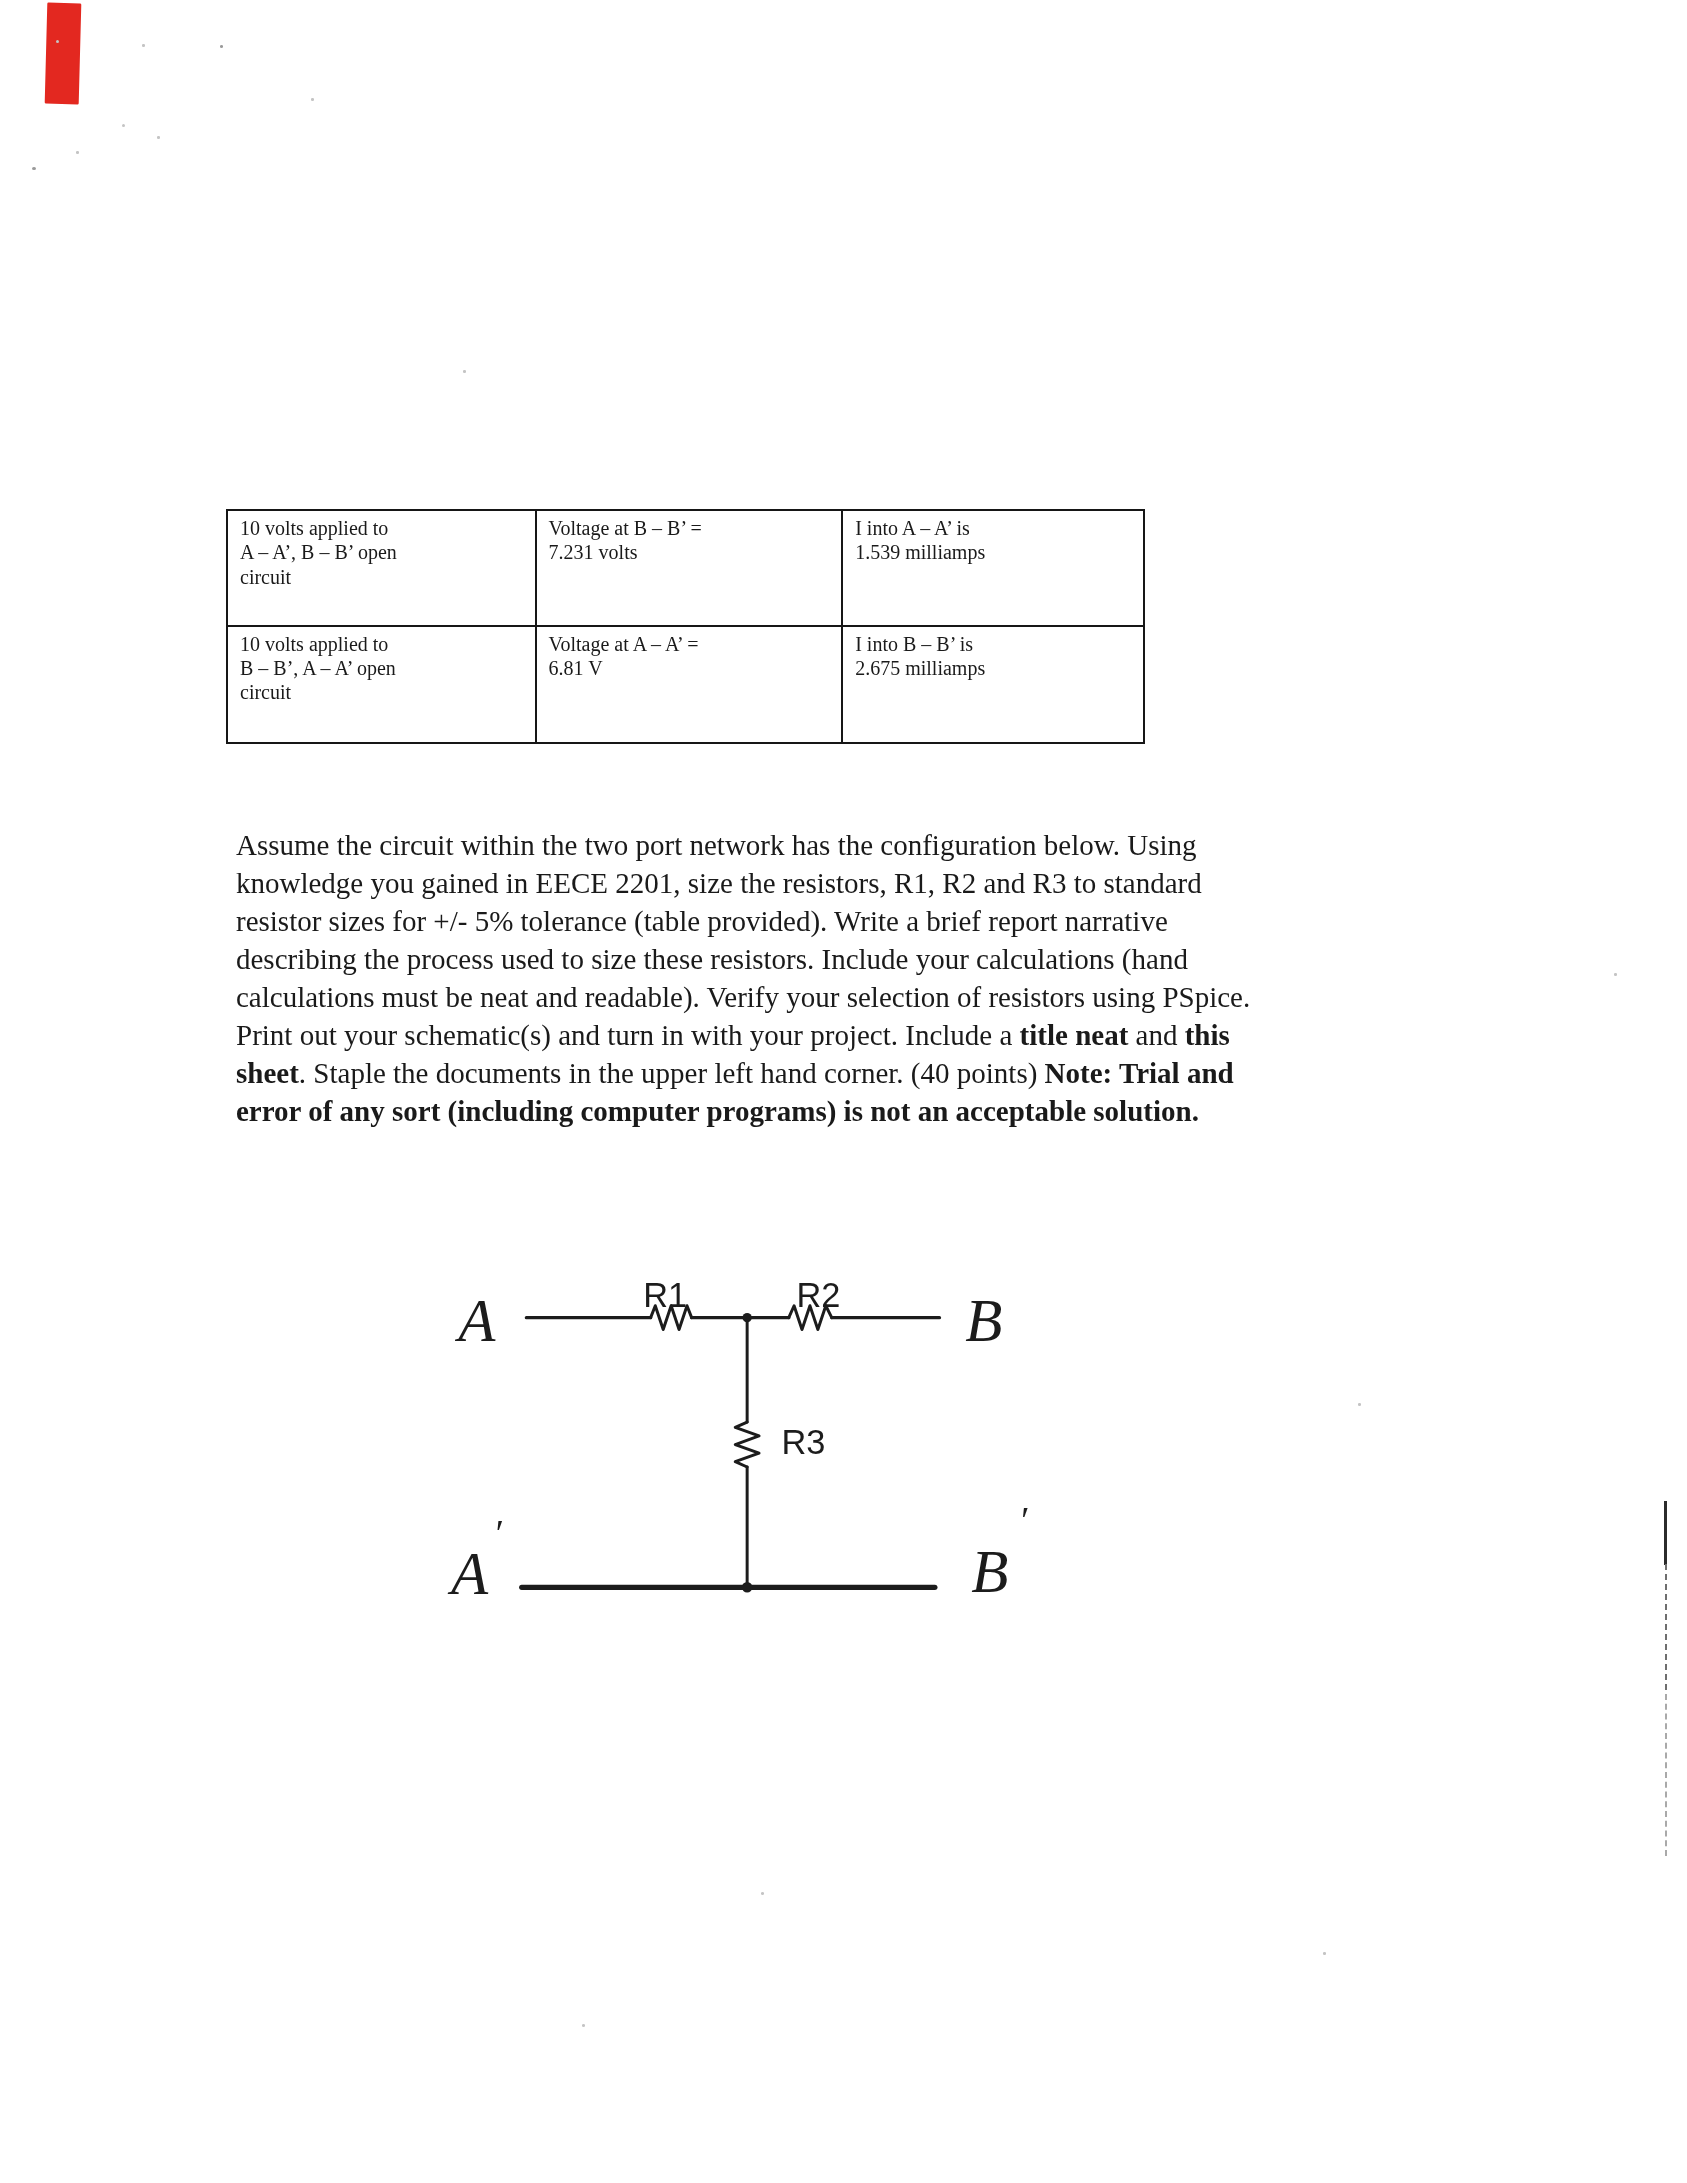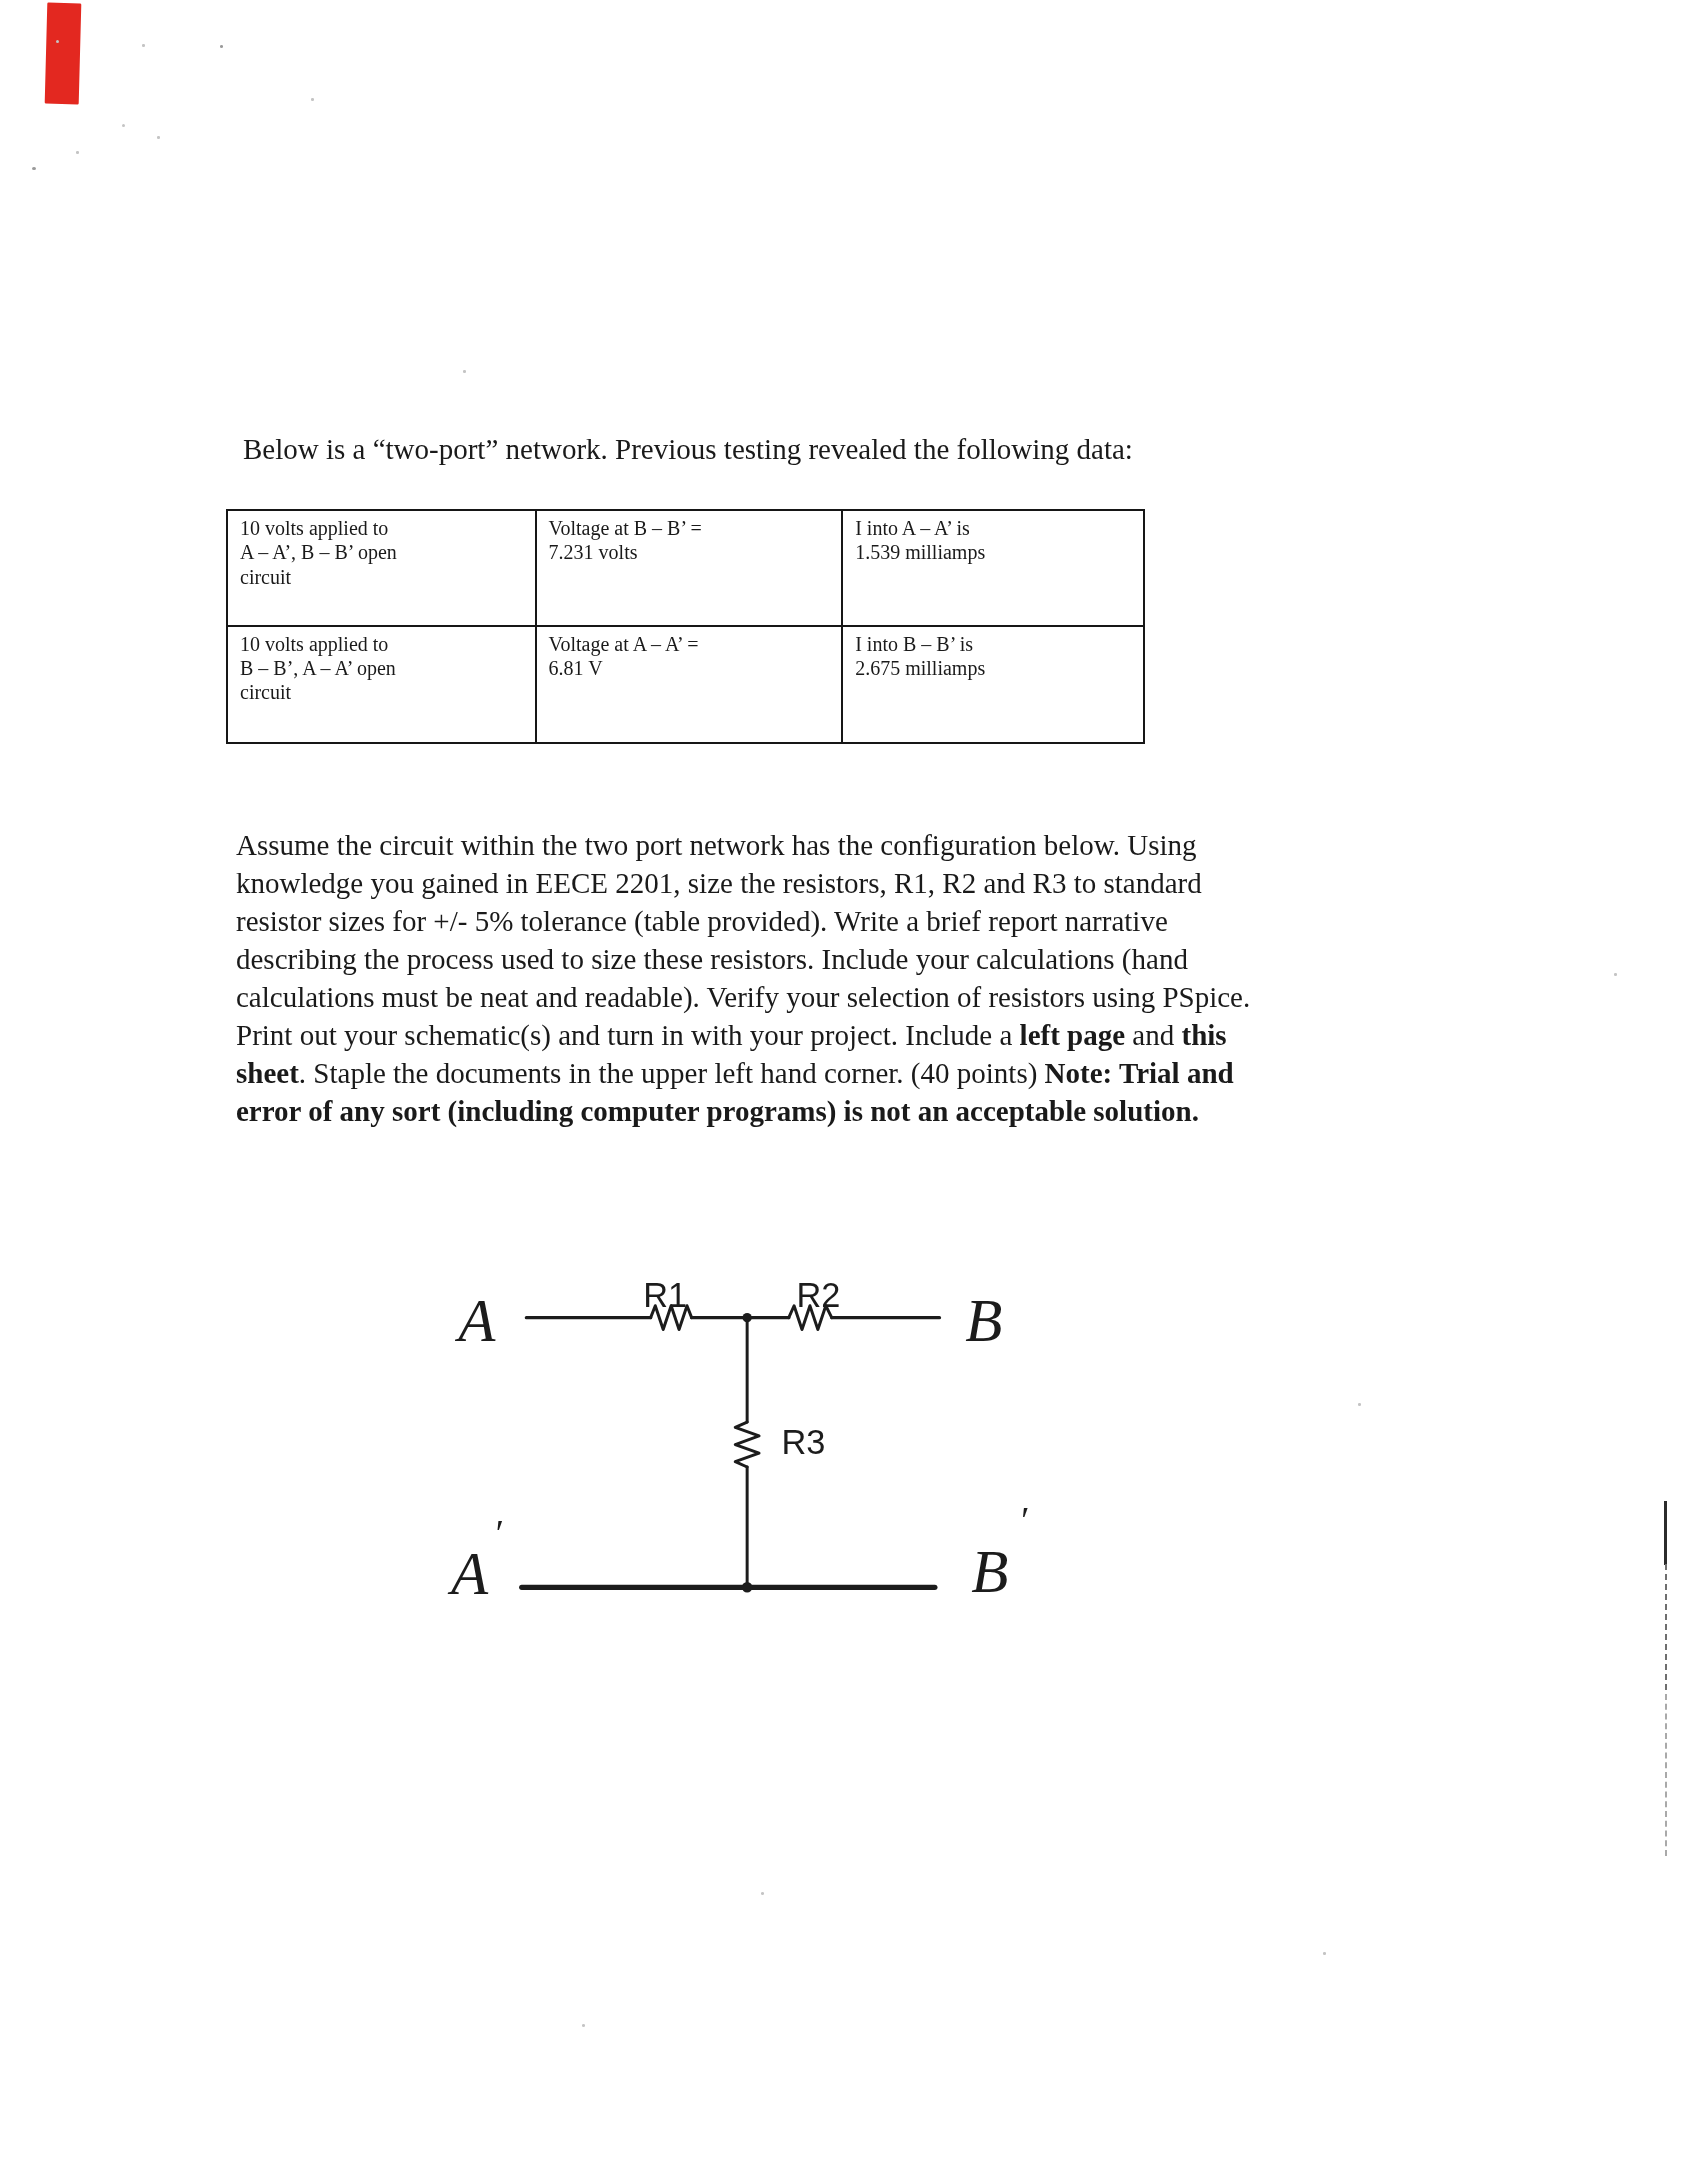--- a/index.html
+++ b/index.html
@@ -62,21 +62,20 @@
   .artifact-line-dash2{position:absolute;left:1665px;top:1694px;height:162px;border-left:2px dashed #a9a9a9;}
   .speck{position:absolute;border-radius:50%;background:#c4c4c4;}
 </style>
 </head>
 <body>
 
 <div class="page" style="background: rgb(255, 255, 255);">
 
   <div class="red-mark" style="background: rgb(227, 40, 32);"></div>
 
-  <p class="intro">Below is a “two-port” network. Previous testing revealed the following data:</p>
 
   <table class="data-table">
     <tbody>
       <tr class="row-1">
         <td class="col-a">10 volts applied to
 A – A’, B – B’ open
 circuit</td>
         <td class="col-b">Voltage at B – B’ =
 7.231 volts</td>
         <td class="col-c">I into A – A’ is
@@ -92,21 +91,21 @@
 2.675 milliamps</td>
       </tr>
     </tbody>
   </table>
 
   <p class="body-par"><span>Assume the circuit within the two port network has the configuration below. Using
 knowledge you gained in EECE 2201, size the resistors, R1, R2 and R3 to standard
 resistor sizes for +/- 5% tolerance (table provided). Write a brief report narrative
 describing the process used to size these resistors. Include your calculations (hand
 calculations must be </span><span class="u">neat and readable).</span><span> Verify your selection of resistors using PSpice.
-Print out your schematic(s) and turn in with your project. Include a </span><span class="b">left page</span><span> and </span><span class="b">this
+Print out your schematic(s) and turn in with your project. Include a </span><span class="b">title neat</span><span> and </span><span class="b">this
 sheet</span><span>. Staple the documents in the upper left hand corner. (40 points) </span><span class="b">Note: Trial and
 error of any sort (including computer programs) is not an acceptable solution.</span></p>
 
 
   <svg class="circuit" width="675" height="423" viewBox="0 0 1020 640" xmlns="http://www.w3.org/2000/svg">
     <g stroke="#1c1c1c" stroke-width="5" fill="none" stroke-linecap="round" stroke-linejoin="round">
       <path d="M180 122 H368"></path>
       <path stroke-width="4.5" d="M368 122 l7 -18 l12 36 l12 -36 l12 36 l12 -36 l7 18"></path>
       <path d="M430 122 H577"></path>
       <path stroke-width="4.5" d="M577 122 l8 -18 l12 36 l12 -36 l12 36 l12 -36 l9 18"></path>

